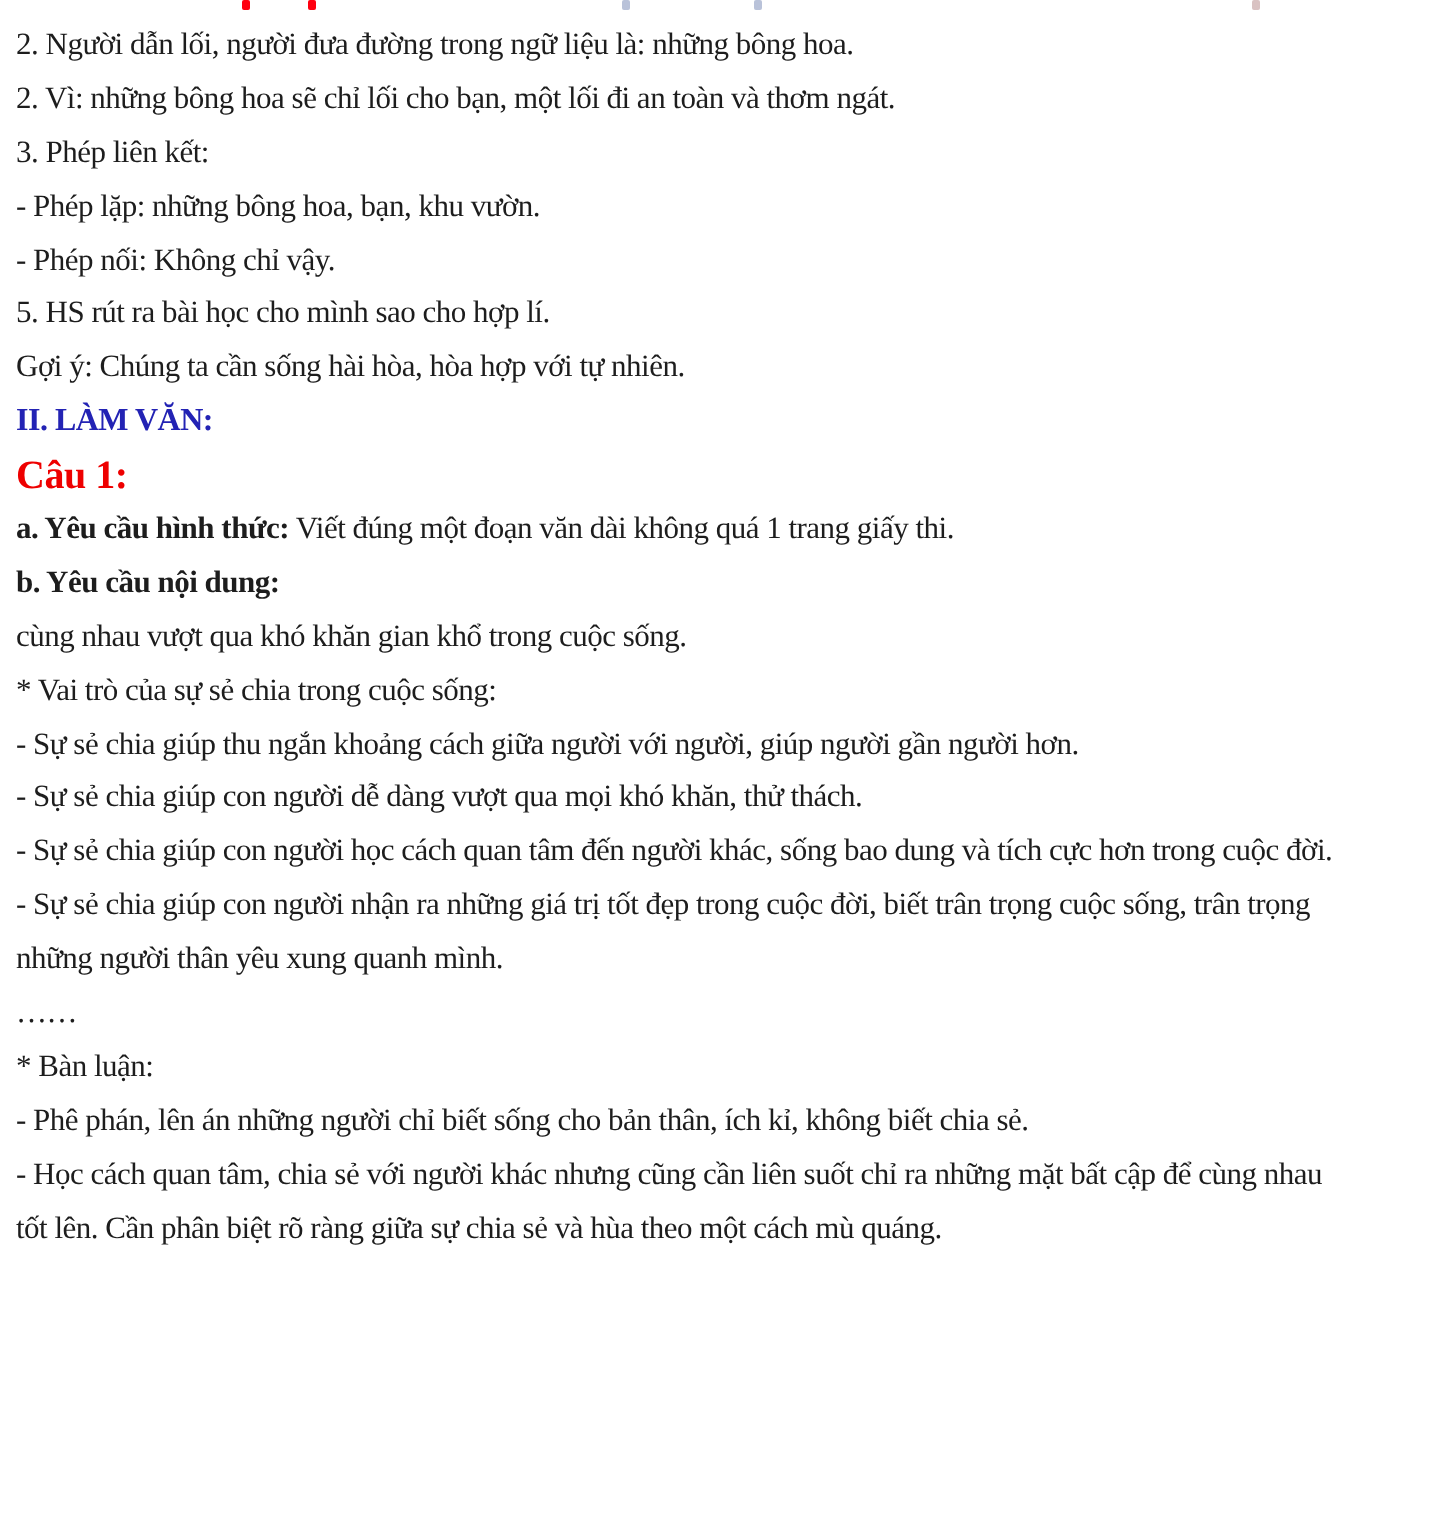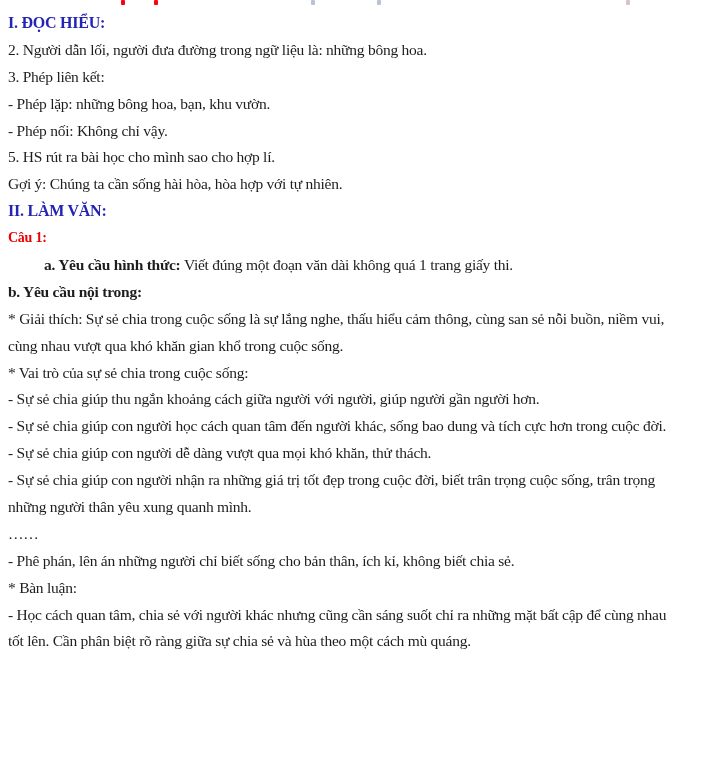--- a/index.html
+++ b/index.html
@@ -29,29 +29,28 @@
     white-space: nowrap;
     overflow: visible;
   }
   .line.h-blue {
     font-weight: bold;
     font-size: 16px;
     color: #2323b4;
   }
   .line.h-red {
     font-weight: bold;
-    font-size: 14px;
+    font-size: 20px;
     color: #ee0000;
   }
   .line.bold {
     font-weight: bold;
   }
   .line .lead {
     font-weight: bold;
-    margin-left: 36px;
   }
   .frag {
     position: absolute;
     top: 0;
     width: 4px;
     height: 5px;
     border-radius: 1px;
   }
 </style>
 </head>
@@ -59,37 +58,36 @@
 
 <div id="fragments">
     <div class="frag" style="left: 121px; background: rgb(255, 0, 16);"></div>
     <div class="frag" style="left: 154px; background: rgb(255, 0, 16);"></div>
     <div class="frag" style="left: 311px; background: rgb(185, 194, 217);"></div>
     <div class="frag" style="left: 377px; background: rgb(185, 194, 217);"></div>
     <div class="frag" style="left: 626px; background: rgb(217, 194, 194);"></div>
   </div>
 
 <div id="doc" class="doc">
-    <div class="line h-blue">I. ĐỌC HIỂU:</div>
     <div class="line normal">2. Người dẫn lối, người đưa đường trong ngữ liệu là: những bông hoa.</div>
+    <div class="line normal">2. Vì: những bông hoa sẽ chỉ lối cho bạn, một lối đi an toàn và thơm ngát.</div>
     <div class="line normal">3. Phép liên kết:</div>
     <div class="line normal">- Phép lặp: những bông hoa, bạn, khu vườn.</div>
     <div class="line normal">- Phép nối: Không chỉ vậy.</div>
     <div class="line normal">5. HS rút ra bài học cho mình sao cho hợp lí.</div>
     <div class="line normal">Gợi ý: Chúng ta cần sống hài hòa, hòa hợp với tự nhiên.</div>
     <div class="line h-blue">II. LÀM VĂN:</div>
     <div class="line h-red">Câu 1:</div>
     <div class="line normal"><span class="lead">a. Yêu cầu hình thức:</span><span> Viết đúng một đoạn văn dài không quá 1 trang giấy thi.</span></div>
-    <div class="line bold">b. Yêu cầu nội trong:</div>
-    <div class="line normal">* Giải thích: Sự sẻ chia trong cuộc sống là sự lắng nghe, thấu hiểu cảm thông, cùng san sẻ nỗi buồn, niềm vui,</div>
+    <div class="line bold">b. Yêu cầu nội dung:</div>
     <div class="line normal">cùng nhau vượt qua khó khăn gian khổ trong cuộc sống.</div>
     <div class="line normal">* Vai trò của sự sẻ chia trong cuộc sống:</div>
     <div class="line normal">- Sự sẻ chia giúp thu ngắn khoảng cách giữa người với người, giúp người gần người hơn.</div>
+    <div class="line normal">- Sự sẻ chia giúp con người dễ dàng vượt qua mọi khó khăn, thử thách.</div>
     <div class="line normal">- Sự sẻ chia giúp con người học cách quan tâm đến người khác,  sống bao dung và tích cực hơn trong cuộc đời.</div>
-    <div class="line normal">- Sự sẻ chia giúp con người dễ dàng vượt qua mọi khó khăn, thử thách.</div>
     <div class="line normal">- Sự sẻ chia giúp con người nhận ra những giá trị tốt đẹp trong cuộc đời, biết trân trọng cuộc sống, trân trọng</div>
     <div class="line normal">những người thân yêu xung quanh mình.</div>
     <div class="line normal">……</div>
+    <div class="line normal">* Bàn luận:</div>
     <div class="line normal">- Phê phán, lên án những người chỉ biết sống cho bản thân, ích kỉ, không biết chia sẻ.</div>
-    <div class="line normal">* Bàn luận:</div>
-    <div class="line normal">- Học cách quan tâm, chia sẻ với người khác nhưng cũng cần sáng suốt chỉ ra những mặt bất cập để cùng  nhau</div>
+    <div class="line normal">- Học cách quan tâm, chia sẻ với người khác nhưng cũng cần liên suốt chỉ ra những mặt bất cập để cùng  nhau</div>
     <div class="line normal">tốt lên. Cần phân biệt rõ ràng giữa sự chia sẻ và hùa theo một cách mù quáng.</div>
   </div>
 
 </body></html>

